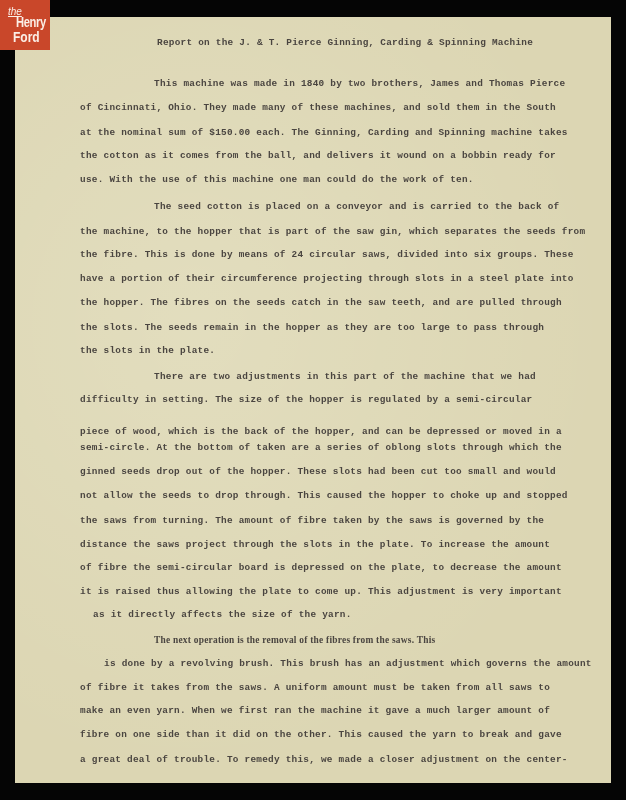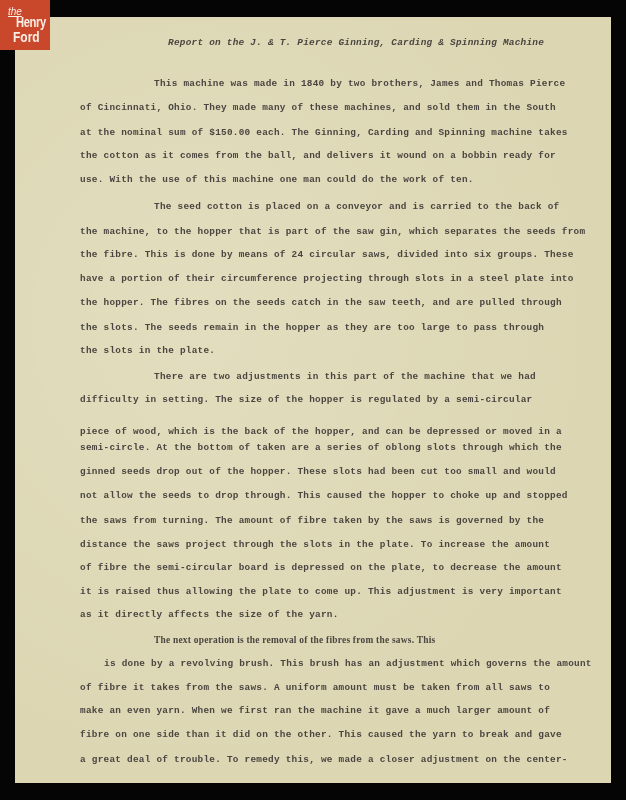--- a/index.html
+++ b/index.html
@@ -14,21 +14,21 @@
     color:#fbeee6; font-family:"Liberation Sans", sans-serif; z-index:3;
   }
   .logo .the { position:absolute; left:8px; top:6px; font-size:10px; font-style:italic;text-decoration:underline; }
   .logo .henry { position:absolute; left:16px; top:14px; font-size:14px; font-weight:bold; letter-spacing:-0.5px; transform:scaleX(0.8); transform-origin:left; }
   .logo .ford { position:absolute; left:13px; top:28px; font-size:15px; font-weight:bold; transform:scaleX(0.8); transform-origin:left; }
   .doc {
     position:absolute; left:80px; top:0; width:520px;
     font-family:"Liberation Mono", monospace; font-weight:bold; font-size:9.4px; color:#4a4540;
     letter-spacing:0.25px;
   }
-  .title { position:absolute; left:88px; top:37px; white-space:nowrap;font-style:italic; }
+  .title { position:absolute; left:77px; top:37px; white-space:nowrap; }
   .line { position:absolute; left:0; white-space:nowrap; }
   .indent { left:74px; }
 </style>
 </head>
 <body>
 
 <div class="paper"></div>
 
 <div class="logo">
   <span class="the">the</span>
@@ -54,21 +54,21 @@
       <div class="line indent" style="top: 371px;">There are two adjustments in this part of the machine that we had</div>
       <div class="line" style="top: 394px;">difficulty in setting.  The size of the hopper is regulated by a semi-circular</div>
       <div class="line" style="top: 418px; margin-top: 8px;">piece of wood, which is the back of the hopper, and can be depressed or moved in a</div>
       <div class="line" style="top: 442px;">semi-circle.  At the bottom of taken are a series of oblong slots through which the</div>
       <div class="line" style="top: 466px;">ginned seeds drop out of the hopper.  These slots had been cut too small and would</div>
       <div class="line" style="top: 490px;">not allow the seeds to drop through.  This caused the hopper to choke up and stopped</div>
       <div class="line" style="top: 515px;">the saws from turning.  The amount of fibre taken by the saws is governed by the</div>
       <div class="line" style="top: 539px;">distance the saws project through the slots in the plate.  To increase the amount</div>
       <div class="line" style="top: 562px;">of fibre the semi-circular board is depressed on the plate, to decrease the amount</div>
       <div class="line" style="top: 586px;">it is raised thus allowing the plate to come up.  This adjustment is very important</div>
-      <div class="line" style="top: 609px;">as it directly affects the size of the yarn.</div>
+      <div class="line" style="top: 609px; margin-left: 13px;">as it directly affects the size of the yarn.</div>
       <div class="line indent" style="top: 635px; font-family: Liberation Serif, serif;">The next operation is the removal of the fibres from the saws.  This</div>
       <div class="line" style="top: 658px; margin-left: 24px;">is done by a revolving brush.  This brush has an adjustment which governs the amount</div>
       <div class="line" style="top: 682px;">of fibre it takes from the saws.  A uniform amount must be taken from all saws to</div>
       <div class="line" style="top: 705px;">make an even yarn.  When we first ran the machine it gave a much larger amount of</div>
       <div class="line" style="top: 729px;">fibre on one side than it did on the other.  This caused the yarn to break and gave</div>
       <div class="line" style="top: 754px;">a great deal of trouble.  To remedy this, we made a closer adjustment on the center-</div>
     </div>
 </div>
 
 </body></html>

